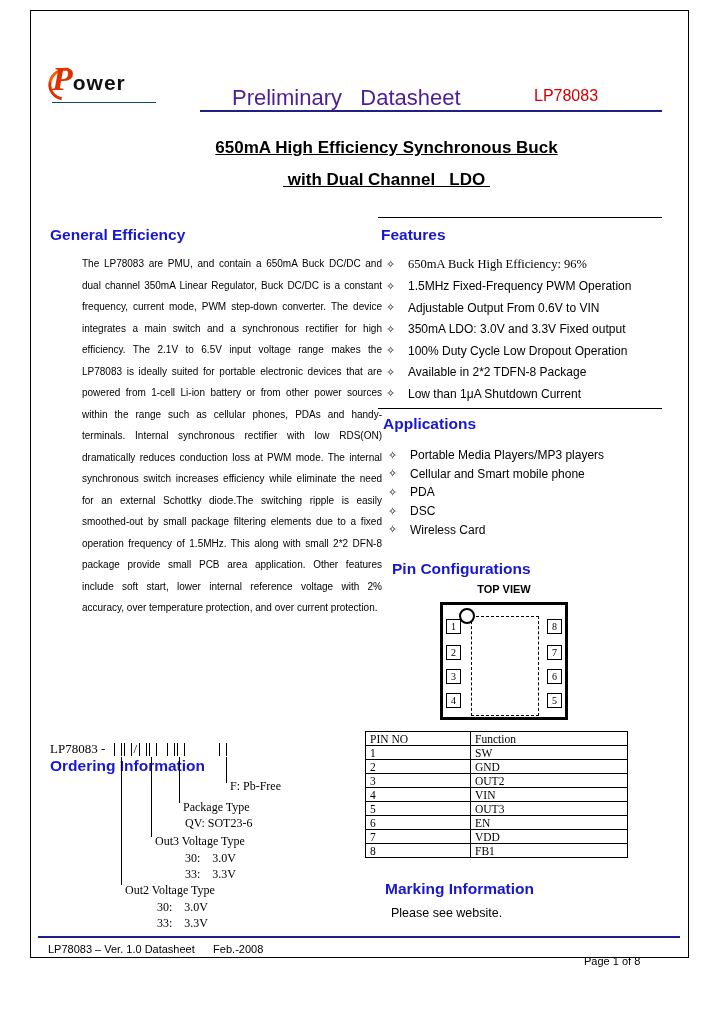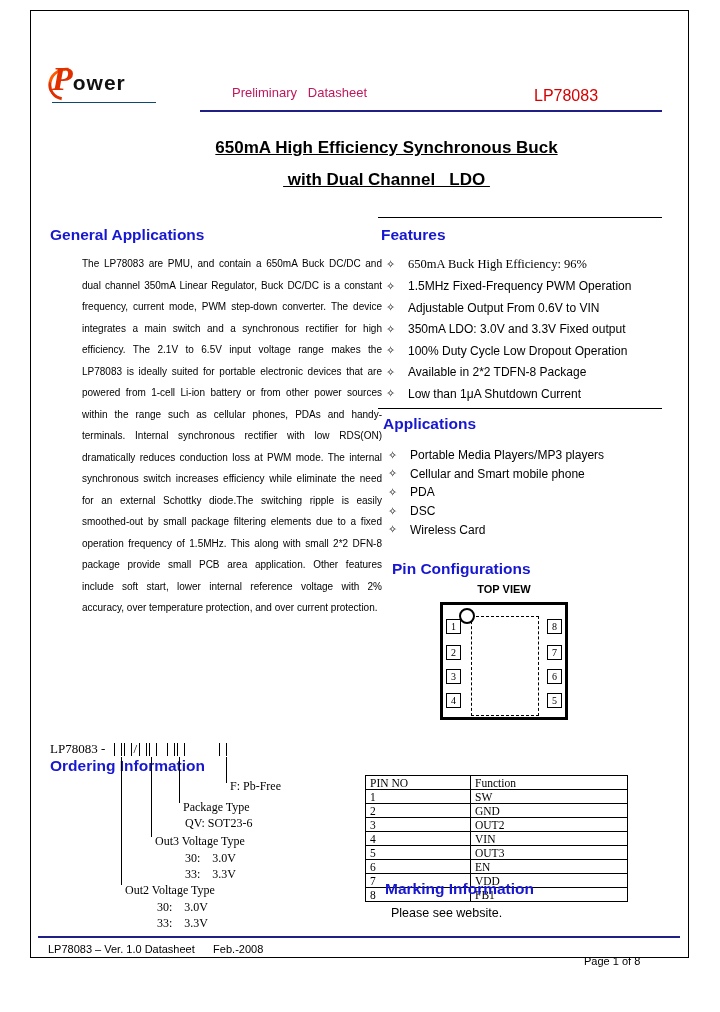--- a/index.html
+++ b/index.html
@@ -9,21 +9,21 @@
     margin:0 auto; overflow:hidden;
   }
   .abs { position:absolute; }
   .frame { position:absolute; left:30px; top:10px; width:657px; height:946px; border:1px solid #000; }
 
   
   #logo { left:52px; top:60px; width:104px; height:42px; border-bottom:1px solid #0c4a6e; }
   #logoP { font-family:"Liberation Serif", serif; font-style:italic; font-weight:bold; font-size:34px; color:#e03000; position:relative; z-index:2; }
   #logoRest { font-family:"Liberation Sans", sans-serif; font-weight:bold; font-size:21px; color:#111; letter-spacing:1px; position:relative; z-index:2; }
   #logoSwoosh { position:absolute; left:-4px; top:8px; width:28px; height:26px; border:3px solid transparent; border-top:3px solid #ff5a00; border-left:3px solid #e03000; border-radius:50%; transform:rotate(-35deg); z-index:1; }
-  #hdrCenter { left:232px; top:85px; font-size:13px; color:#be185d; white-space:pre; }
+  #hdrCenter { left:232px; top:85px; font-size:22px; color:#4c1d95; white-space:pre; }
   #hdrPart { left:534px; top:87px; font-size:16px; color:#d60000; }
   #hdrRule { left:200px; top:110px; width:462px; height:2px; background:#1f1f86; }
 
   
   .title-line { left:30px; width:713px; text-align:center; font-size:17px; font-weight:bold; text-decoration:underline; white-space:pre; }
   #title1 { top:138px; }
   #title2 { top:170px; }
 
   
   .sec-h { color:#1717d1; font-weight:bold; font-size:15.5px; }
@@ -71,21 +71,21 @@
 
   #pincfgHead { left:392px; top:560px; }
   #topView { left:440px; top:583px; width:128px; text-align:center; font-size:11px; font-weight:bold; }
   #pinBox { left:440px; top:602px; width:122px; height:112px; border:3px solid #000; background:#fff; }
   #pinDashed { position:absolute; left:28px; top:11px; width:66px; height:98px; border:1px dashed #000; }
   #pinCircle { position:absolute; left:16px; top:3px; width:12px; height:12px; border:2px solid #000; border-radius:50%; background:#fff; }
   .pin { position:absolute; width:13px; height:13px; border:1px solid #000; background:#fff; font-family:"Liberation Serif", serif; font-size:10px; line-height:13px; text-align:center; }
   .pl { left:3px; } .pr { right:3px; }
   .prow1 { top:14px; } .prow2 { top:40px; } .prow3 { top:64px; } .prow4 { top:88px; }
 
-  #pinTable { left:365px; top:731px; border-collapse:collapse; font-family:"Liberation Serif", serif; font-size:11.5px;margin-top:44px; }
+  #pinTable { left:365px; top:731px; border-collapse:collapse; font-family:"Liberation Serif", serif; font-size:11.5px; }
   #pinTable td, #pinTable th { border:1px solid #000; padding:0 4px; height:13px; text-align:left; font-weight:normal; }
   .colPin { width:96px; } .colFn { width:148px; }
 
   #markHead { left:385px; top:880px; }
   #markNote { left:391px; top:906px; font-size:12.5px; }
 
   
   #footRule { left:38px; top:936px; width:642px; height:2px; background:#1f1f86; }
   #footLeft { left:48px; top:943px; font-size:11px; white-space:pre; }
   #footRight { left:584px; top:943px; font-size:11px;margin-top:12px; }
@@ -100,21 +100,21 @@
     <span id="logoSwoosh"></span>
     <span id="logoP">P</span><span id="logoRest">ower</span>
   </div>
   <div class="abs" id="hdrCenter">Preliminary   Datasheet</div>
   <div class="abs" id="hdrPart">LP78083</div>
   <div class="abs" id="hdrRule"></div>
 
   <div class="abs title-line" id="title1">650mA High Efficiency Synchronous Buck</div>
   <div class="abs title-line" id="title2"> with Dual Channel   LDO </div>
 
-  <div class="abs sec-h" id="gdHead">General Applications</div>
+  <div class="abs sec-h" id="gdHead">General Efficiency</div>
   <div class="abs" id="gdBody">The LP78083 are PMU, and contain a 650mA Buck DC/DC and dual channel 350mA Linear Regulator, Buck DC/DC is a constant frequency, current mode, PWM step-down converter. The device integrates a main switch and a synchronous rectifier for high efficiency. The 2.1V to 6.5V input voltage range makes the LP78083 is ideally suited for portable electronic devices that are powered from 1-cell Li-ion battery or from other power sources within the range such as cellular phones, PDAs and handy-terminals.  Internal synchronous rectifier with low RDS(ON) dramatically reduces conduction loss at PWM mode. The internal synchronous switch increases efficiency while eliminate the need for an external Schottky diode.The switching ripple is easily smoothed-out by small package filtering elements due to a fixed operation frequency of 1.5MHz. This along with small 2*2 DFN-8 package provide small PCB area application. Other features include soft start, lower internal reference voltage with 2% accuracy, over temperature protection, and over current protection.</div>
 
   <div class="abs sec-h" id="ordHead">Ordering Information</div>
   <div class="abs" id="ordRow">
     <span id="ordPrefix">LP78083 - </span>
     <span class="slot"></span>
     <span class="slot"></span>
     <span id="ordSlash">/</span>
     <span class="slot"></span>
     <span class="slot"></span>

